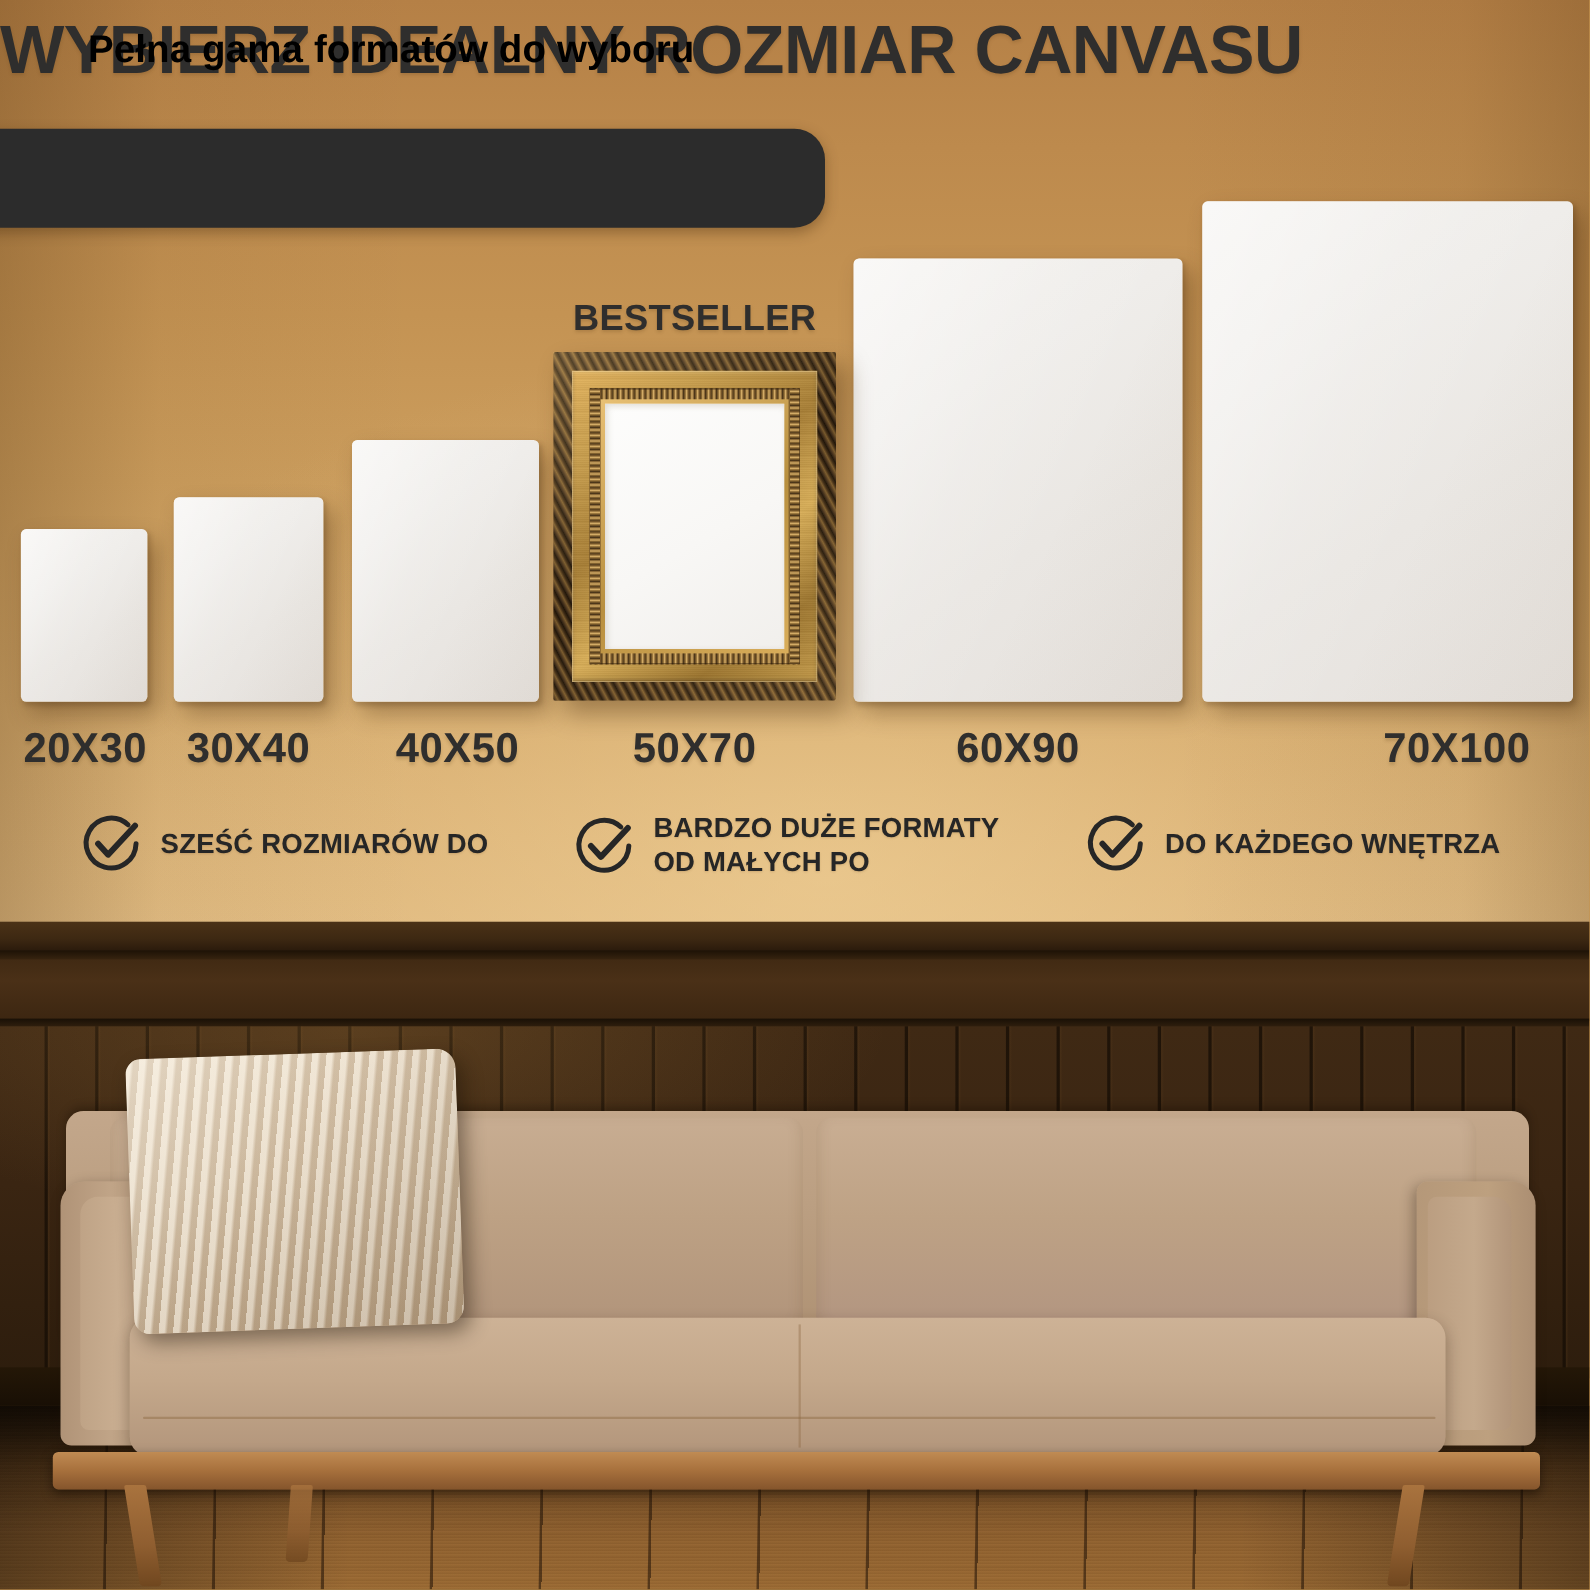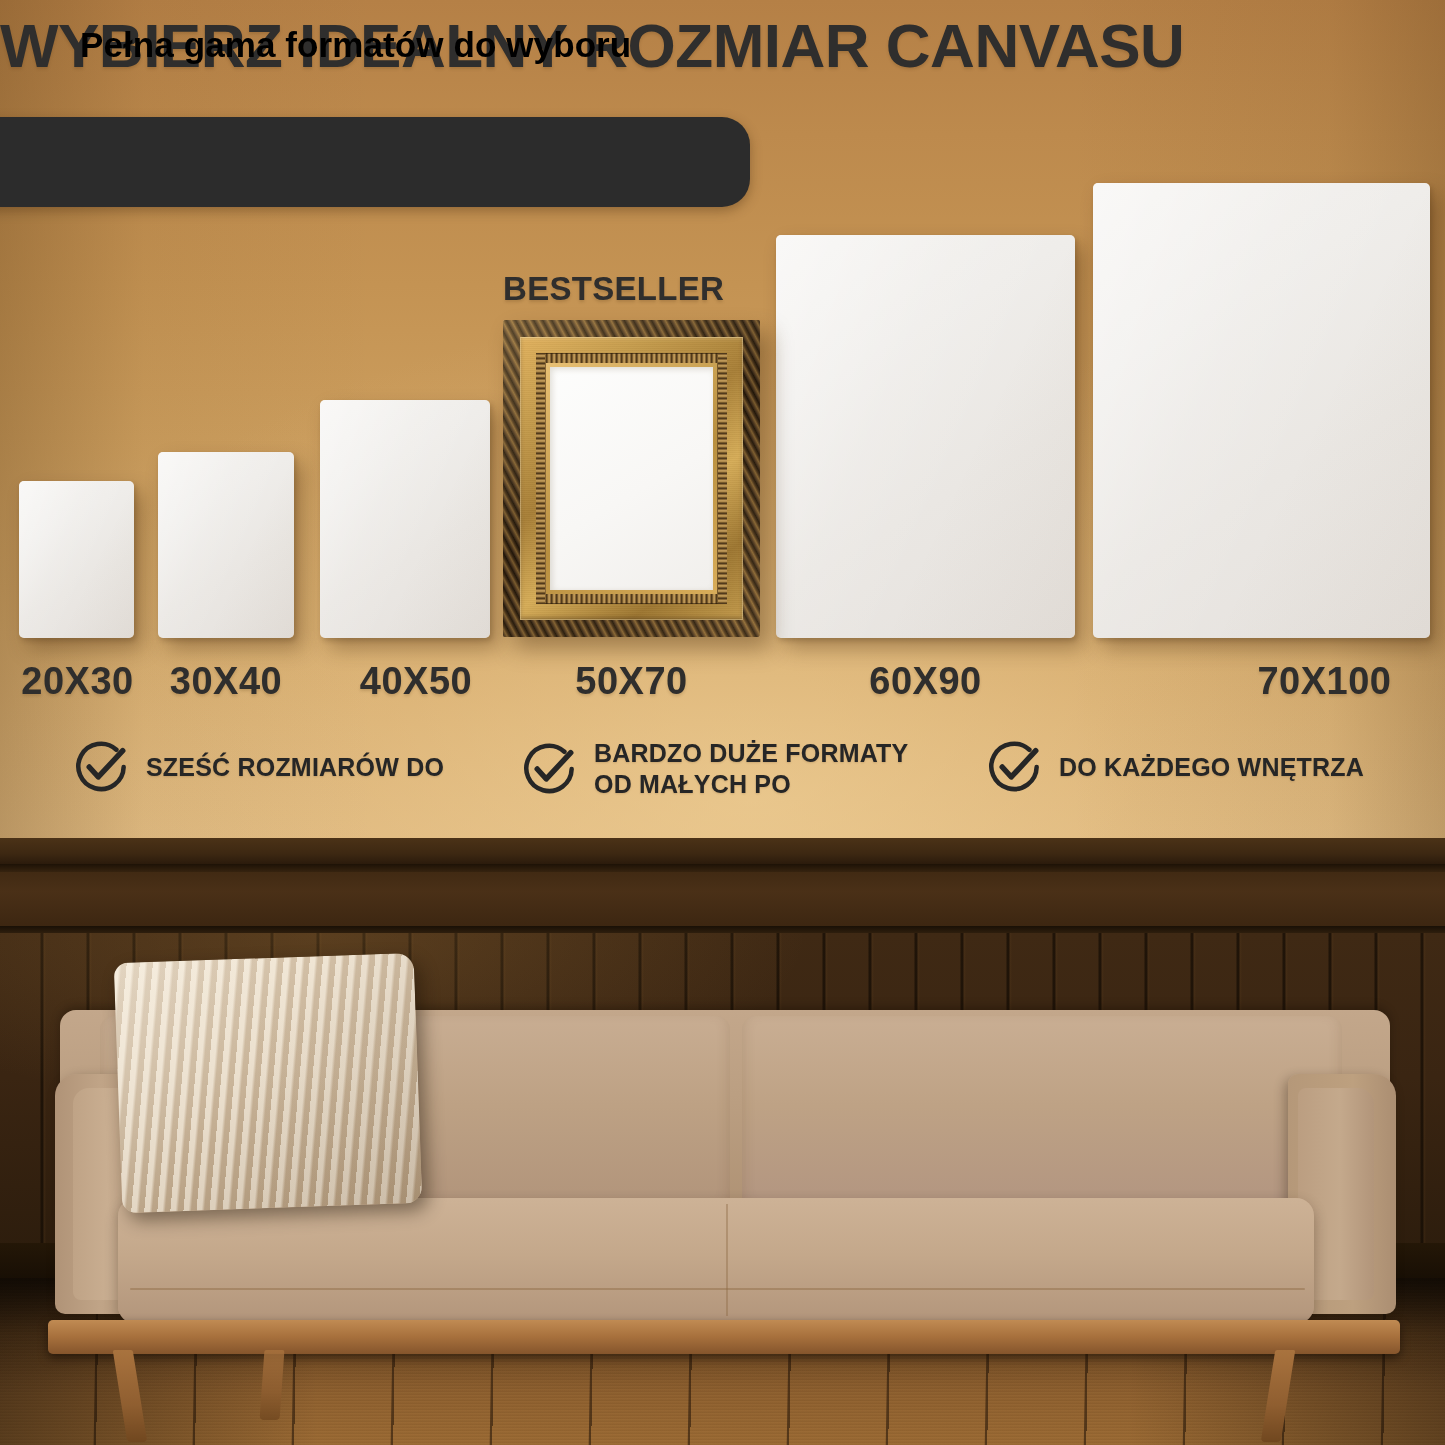--- a/index.html
+++ b/index.html
@@ -198,20 +198,21 @@
     position: absolute;
     left: 47px; top: 47px; right: 47px; bottom: 47px;
     background: linear-gradient(150deg, #fdfdfc 0%, #f8f7f5 55%, #f1efec 100%);
     box-shadow: inset 2px 2px 6px rgba(90,70,40,0.18);
   }
 
   .bestseller {
     position: absolute;
     left: 503px; top: 270px;
     width: 257px;
+    text-align: center;
     font-size: 33px;
     font-weight: 700;
     color: #2f2e2d;
     letter-spacing: 0.3px;
     white-space: nowrap;
     text-shadow: 0 2px 3px rgba(90,58,22,0.22);
   }
 
   
   .size-label {

